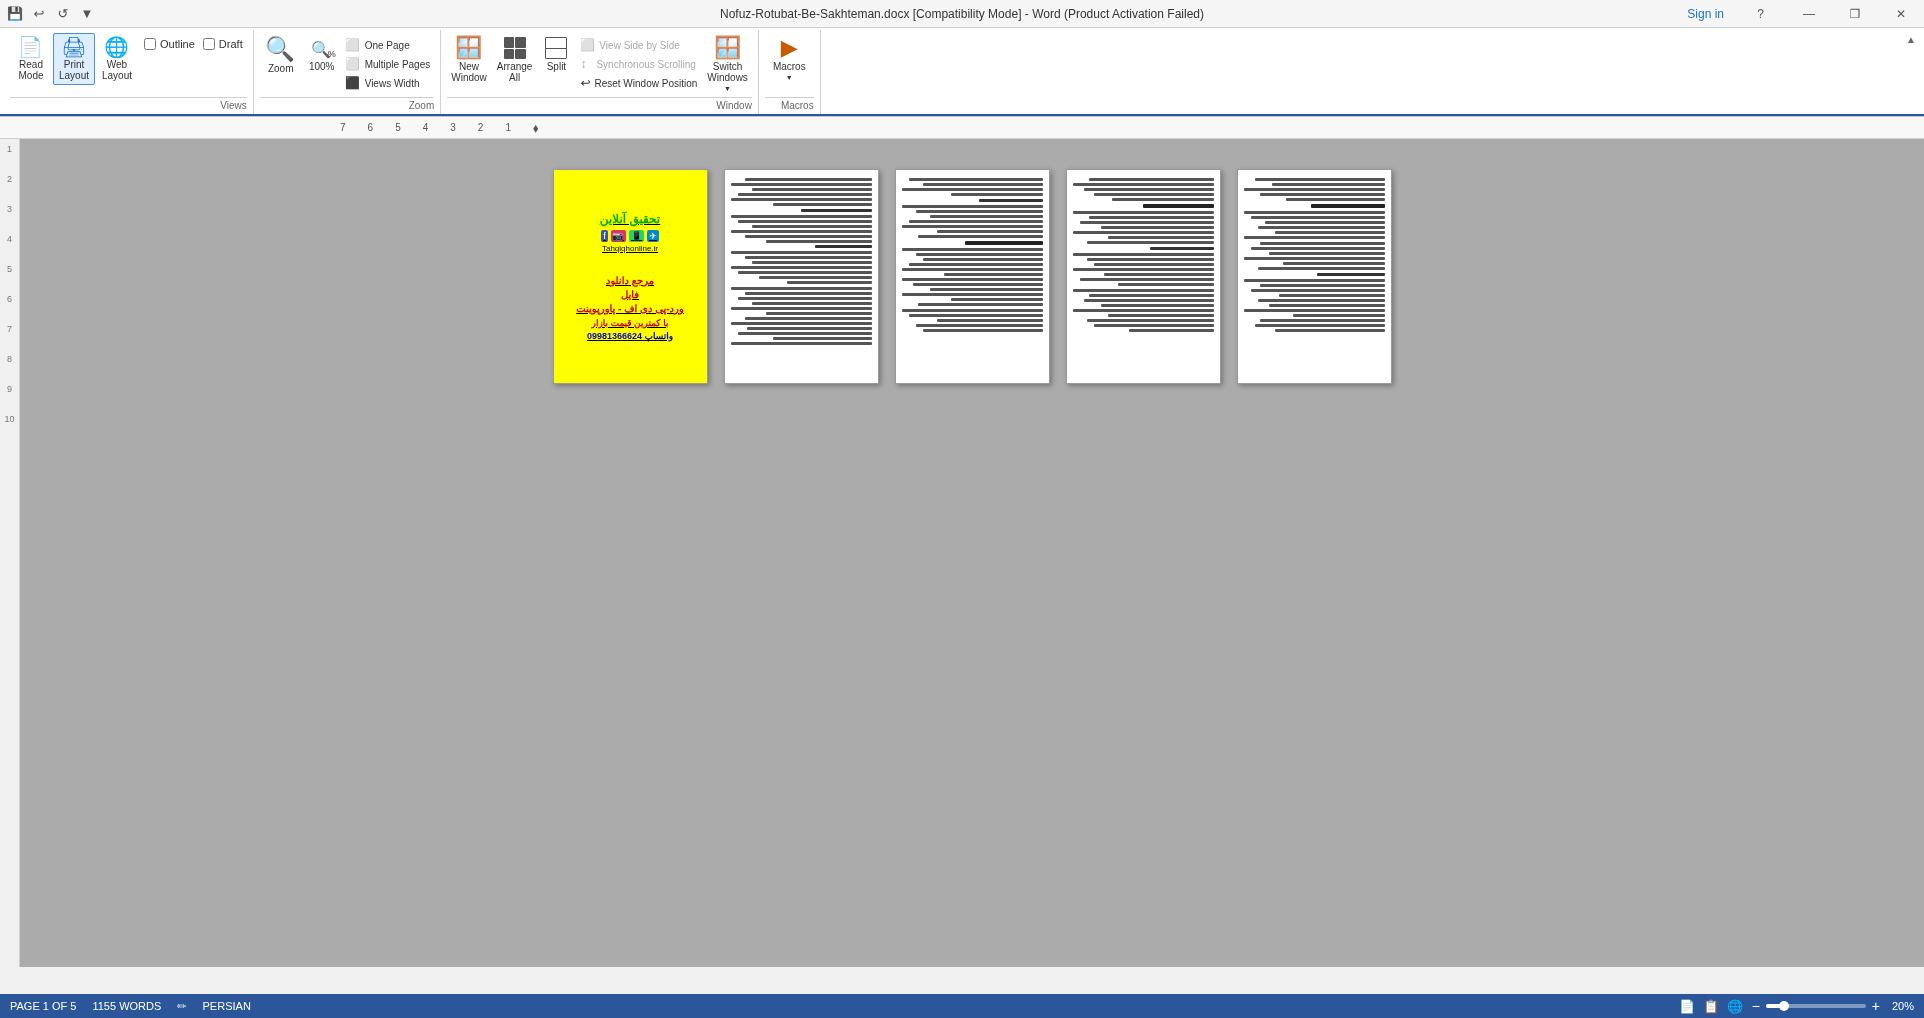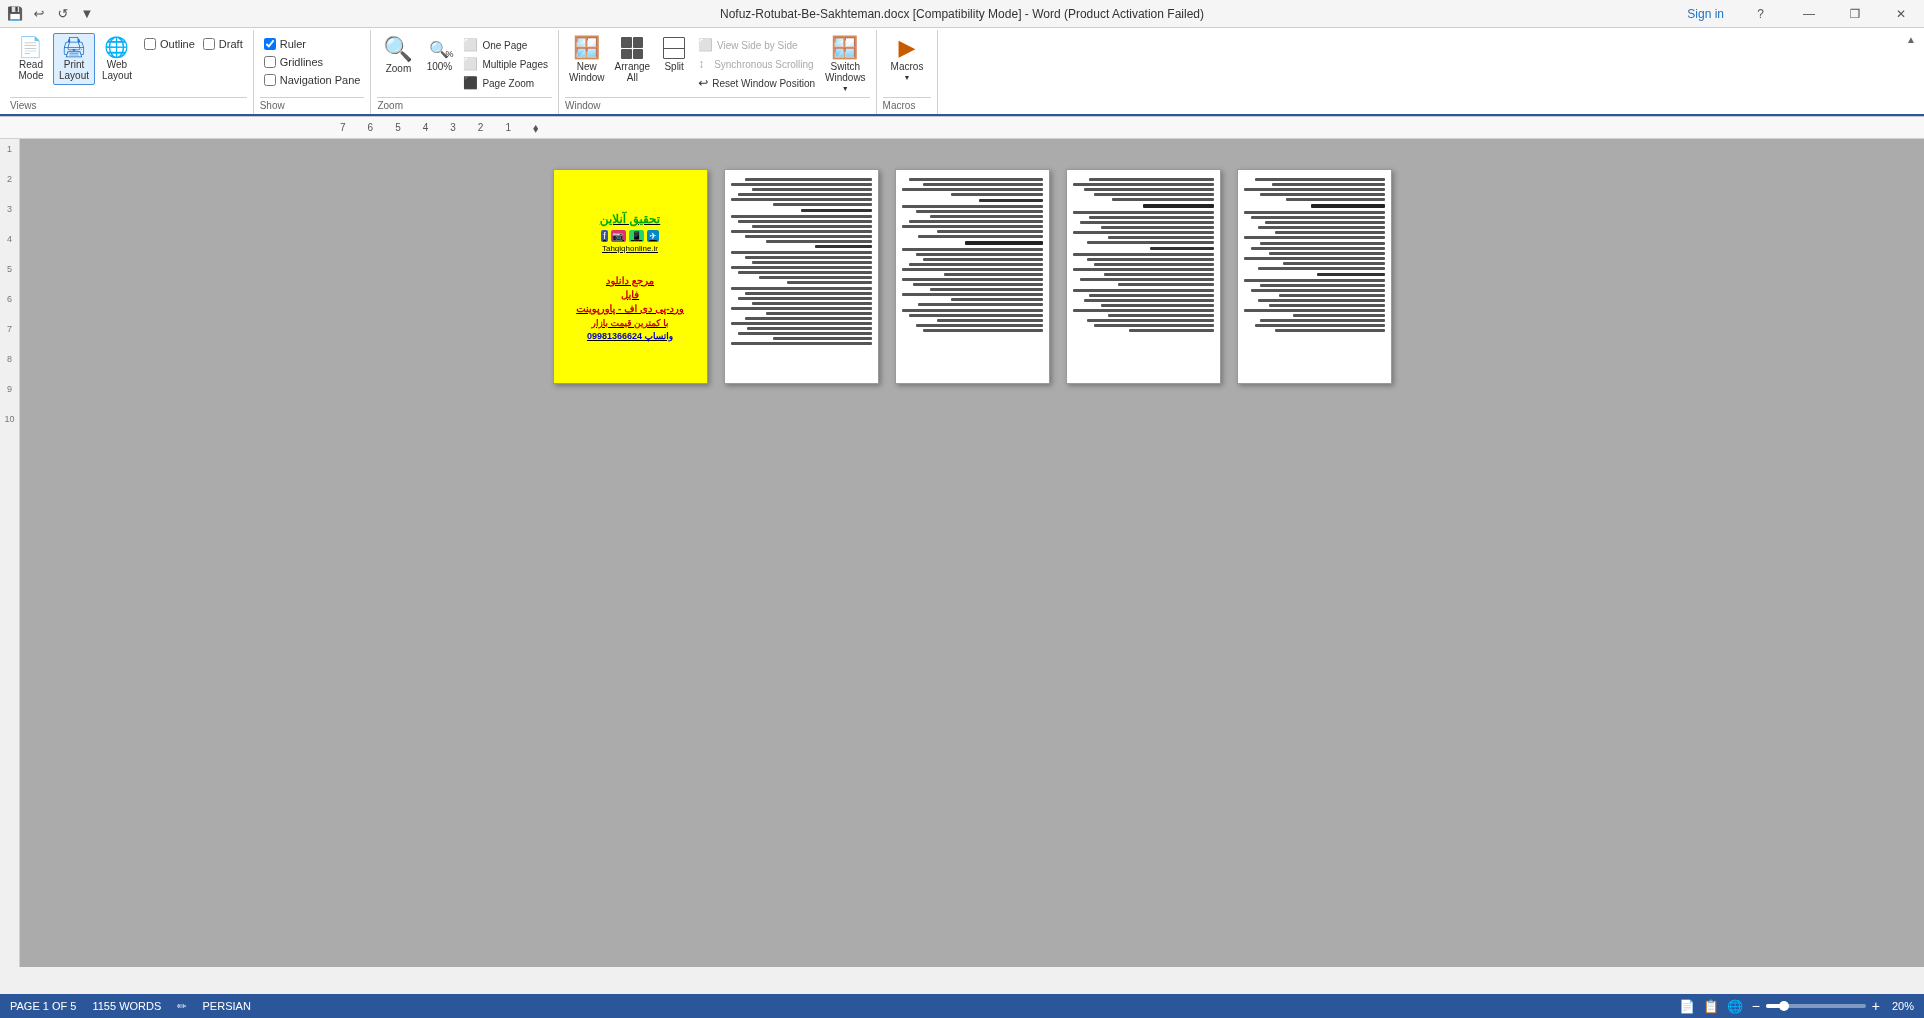--- a/index.html
+++ b/index.html
@@ -65,21 +65,21 @@
     .ribbon-group-items {
       display: flex;
       align-items: flex-start;
       gap: 2px;
       flex: 1;
       padding: 4px 0 2px;
     }
     .ribbon-group-label {
       font-size: 10px;
       color: #666;
-      text-align: left;
+      text-align: right;
       padding: 2px 0 3px;
       border-top: 1px solid #d0d0d0;
     }
     .ribbon-btn {
       display: flex;
       flex-direction: column;
       align-items: center;
       justify-content: flex-start;
       padding: 3px 4px;
       cursor: pointer;
@@ -243,39 +243,20 @@
             </div>
           <div class="checkbox-item">
               <input type="checkbox" style="">
               <span>Draft</span>
             </div>
         </div>
       </div>
       <div class="ribbon-group-label">Views</div>
     </div>
 
-    <div class="ribbon-group">
-      <div class="ribbon-group-items" style="display:flex; align-items:flex-start; gap:2px; flex:1; padding:4px 0 2px;">
-        <div style="display:flex;flex-direction:column;gap:2px;padding:2px 0;">
-          <div class="checkbox-item">
-              <input type="checkbox" checked="" style="">
-              <span>Ruler</span>
-            </div>
-          <div class="checkbox-item">
-              <input type="checkbox" style="">
-              <span>Gridlines</span>
-            </div>
-          <div class="checkbox-item">
-              <input type="checkbox" style="">
-              <span>Navigation Pane</span>
-            </div>
-        </div>
-      </div>
-      <div class="ribbon-group-label">Show</div>
-    </div>
 
     <div class="ribbon-group">
       <div class="ribbon-group-items" style="display:flex; align-items:flex-start; gap:2px; flex:1; padding:4px 0 2px;">
         <div class="ribbon-btn" style="display:flex;flex-direction:column;align-items:center;padding:3px 6px;cursor:pointer;min-width:42px;font-size:10px;gap:2px;color:#333;">
           <div style="font-size:24px; line-height:1;">🔍</div>
           <div>Zoom</div>
         </div>
         <div class="ribbon-btn" style="display:flex;flex-direction:column;align-items:center;padding:3px 4px;cursor:pointer;min-width:36px;font-size:10px;gap:2px;color:#333;">
           <div style="font-size:22px; line-height:1; position:relative;">
             <span style="font-size:16px; font-weight:bold; color:#333;">🔍</span>
@@ -287,21 +268,21 @@
           <div class="ribbon-btn small-btn" style="display:flex;align-items:center;gap:4px;padding:2px 4px;font-size:10px;">
             <span style="font-size:12px;">⬜</span>
               <span>One Page</span>
           </div>
           <div class="ribbon-btn small-btn" style="display:flex;align-items:center;gap:4px;padding:2px 4px;font-size:10px;">
             <span style="font-size:12px;">⬜</span>
               <span>Multiple Pages</span>
           </div>
           <div class="ribbon-btn small-btn" style="display:flex;align-items:center;gap:4px;padding:2px 4px;font-size:10px;">
             <span style="font-size:12px;">⬛</span>
-              <span>Page Zoom</span>
+              <span>Views Width</span>
           </div>
         </div>
       </div>
       <div class="ribbon-group-label">Zoom</div>
     </div>
 
     <div class="ribbon-group">
       <div class="ribbon-group-items" style="display:flex; align-items:flex-start; gap:2px; flex:1; padding:4px 0 2px;">
         <div class="ribbon-btn" style="display:flex;flex-direction:column;align-items:center;padding:3px 4px;cursor:pointer;min-width:40px;font-size:10px;gap:2px;color:#333;">
           <div style="font-size:22px; line-height:1;">🪟</div>

